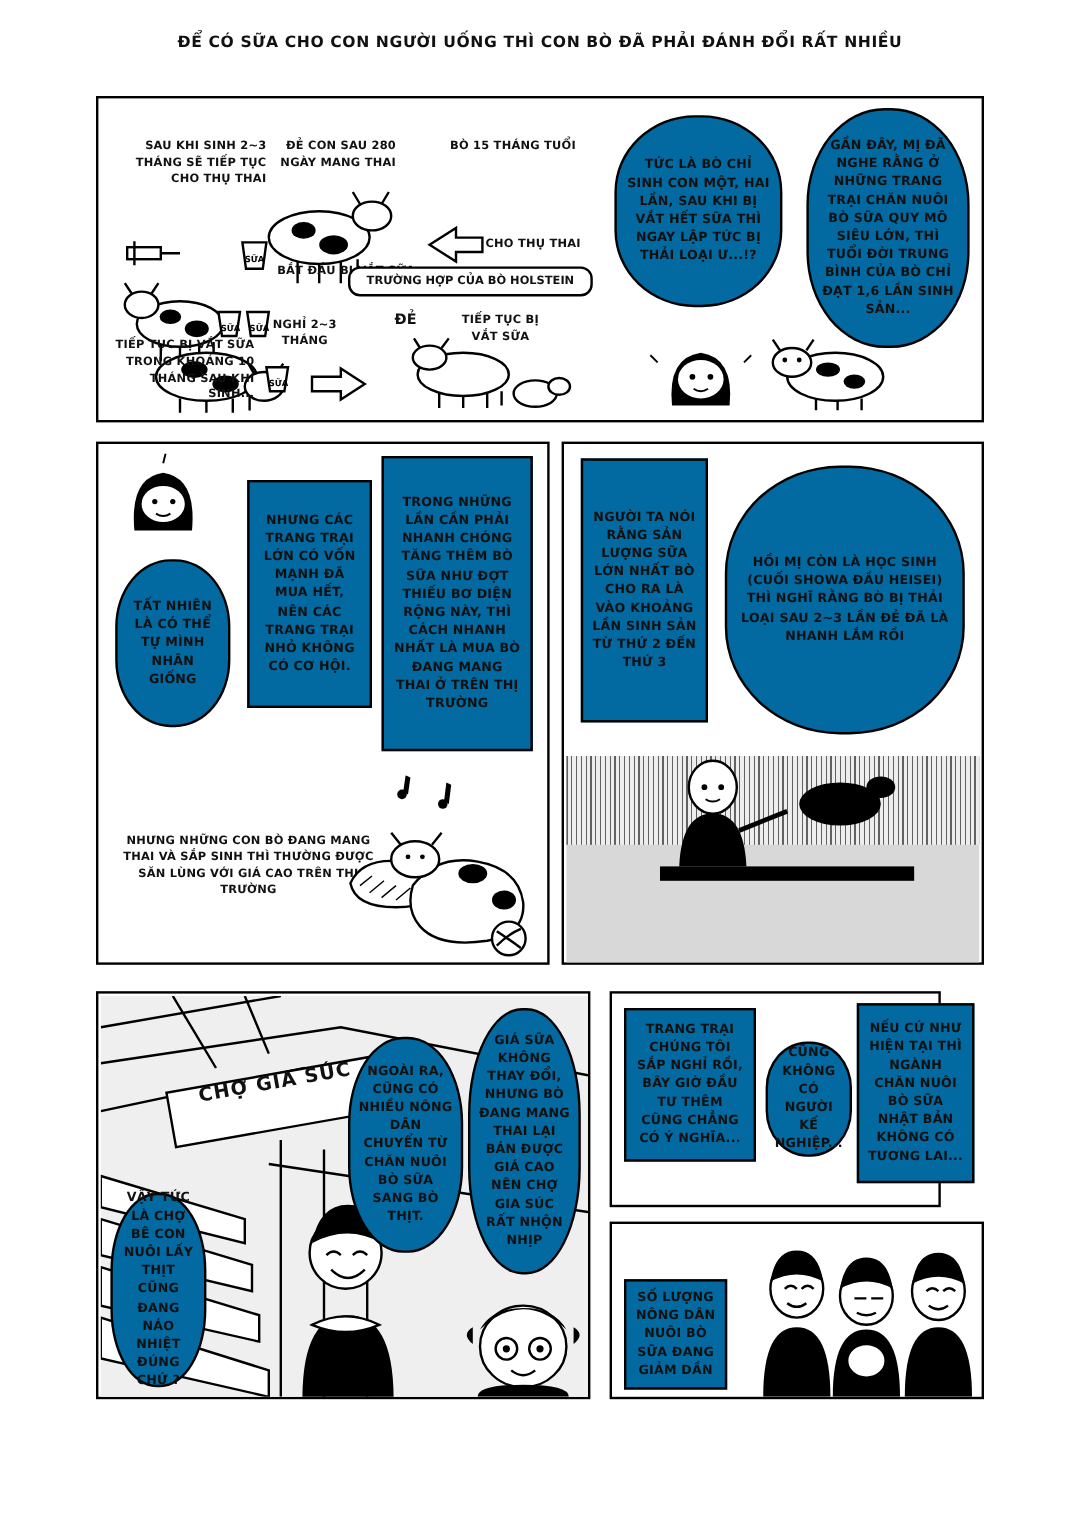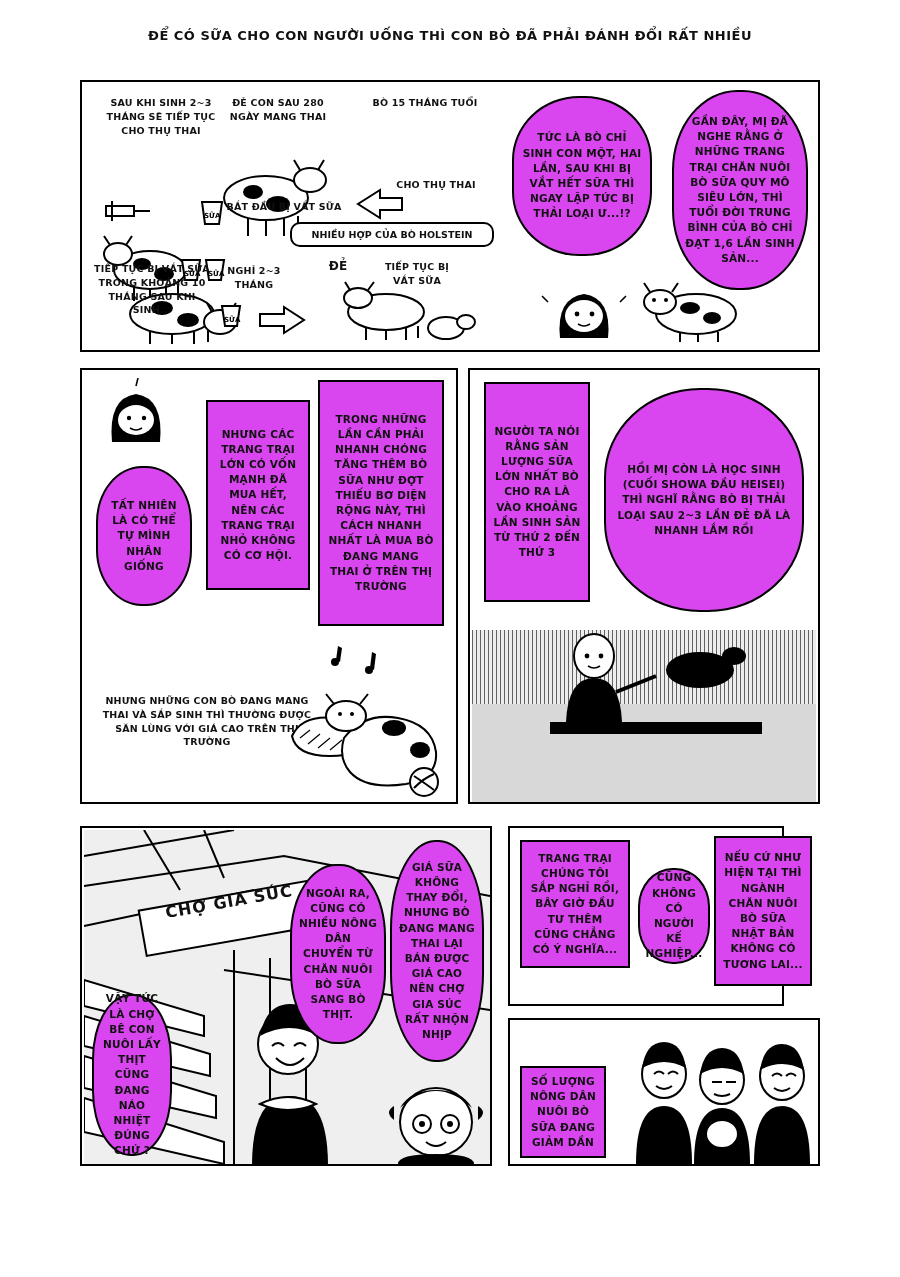--- a/index.html
+++ b/index.html
@@ -25,37 +25,37 @@
   .panel{position:absolute;border:2px solid #000;background:#fff;box-sizing:border-box;}
   #panel1{left:80px;top:80px;width:740px;height:272px;}
   #panel2{left:80px;top:368px;width:378px;height:436px;}
   #panel3{left:468px;top:368px;width:352px;height:436px;}
   #panel4{left:80px;top:826px;width:412px;height:340px;}
   #panel5{left:508px;top:826px;width:276px;height:180px;}
   #panel6{left:508px;top:1018px;width:312px;height:148px;}
 
   
   .balloon{
-    position:absolute;background:#d946ef;border:2px solid #000;
+    position:absolute;background:#0369a1;border:2px solid #000;
     box-sizing:border-box;
     display:flex;align-items:center;justify-content:center;
     text-align:center;
     font-size:10.5px;line-height:1.45;font-weight:bold;
     padding:8px 7px;
     letter-spacing:.2px;
   }
   .balloon.round{border-radius:48% 48% 48% 48%/40% 40% 40% 40%;}
   .balloon.rect{border-radius:0;}
 
   
   .cap{
     position:absolute;font-size:9.5px;line-height:1.45;font-weight:bold;
     text-align:center;letter-spacing:.2px;
   }
-  .cap.left{text-align:center;}
+  .cap.left{text-align:right;margin-top:19px;}
 
   
   .sidetext{
     position:absolute;font-size:11px;font-weight:bold;line-height:1.5;
     text-align:center;letter-spacing:.3px;
   }
 
   
   .boxlabel{
     position:absolute;border:2px solid #000;border-radius:10px;background:#fff;
@@ -169,21 +169,21 @@
       </g>
       <text x="114" y="44" font-size="7" font-family="DejaVu Sans" font-weight="bold">SỮA</text>
     </svg>
 
     <div class="cap left" style="left:18px;top:14px;width:122px;">SAU KHI SINH 2~3 THÁNG SẼ TIẾP TỤC CHO THỤ THAI</div>
     <div class="cap left" style="left:144px;top:14px;width:104px;">ĐẺ CON SAU 280 NGÀY MANG THAI</div>
     <div class="cap left" style="left:288px;top:14px;width:110px;">BÒ 15 THÁNG TUỔI</div>
     <div class="cap left" style="left:306px;top:96px;width:96px;">CHO THỤ THAI</div>
     <div class="cap left" style="left:140px;top:118px;width:124px;">BẮT ĐẦU BỊ VẮT SỮA</div>
 
-    <div class="boxlabel" style="left:208px;top:140px;width:180px;">NHIỀU HỢP CỦA BÒ HOLSTEIN</div>
+    <div class="boxlabel" style="left:208px;top:140px;width:180px;">TRƯỜNG HỢP CỦA BÒ HOLSTEIN</div>
 
     <div class="cap left" style="left:10px;top:180px;width:120px;">TIẾP TỤC BỊ VẮT SỮA TRONG KHOẢNG 10 THÁNG SAU KHI SINH...</div>
     <div class="cap" style="left:140px;top:182px;width:64px;">NGHỈ 2~3 THÁNG</div>
     <div class="cap" style="left:236px;top:176px;width:40px;font-size:12px;">ĐẺ</div>
     <div class="cap" style="left:296px;top:178px;width:78px;">TIẾP TỤC BỊ VẮT SỮA</div>
 
     <div class="balloon round" style="left:430px;top:14px;width:140px;height:160px;">TỨC LÀ BÒ CHỈ SINH CON MỘT, HAI LẦN, SAU KHI BỊ VẮT HẾT SỮA THÌ NGAY LẬP TỨC BỊ THẢI LOẠI Ư...!?</div>
     <div class="balloon round" style="left:590px;top:8px;width:136px;height:200px;">GẦN ĐÂY, MỊ ĐÃ NGHE RẰNG Ở NHỮNG TRANG TRẠI CHĂN NUÔI BÒ SỮA QUY MÔ SIÊU LỚN, THÌ TUỔI ĐỜI TRUNG BÌNH CỦA BÒ CHỈ ĐẠT 1,6 LẦN SINH SẢN...</div>
 
     <svg class="art" style="left:458px;top:190px;width:90px;height:70px;" viewBox="0 0 90 70">

